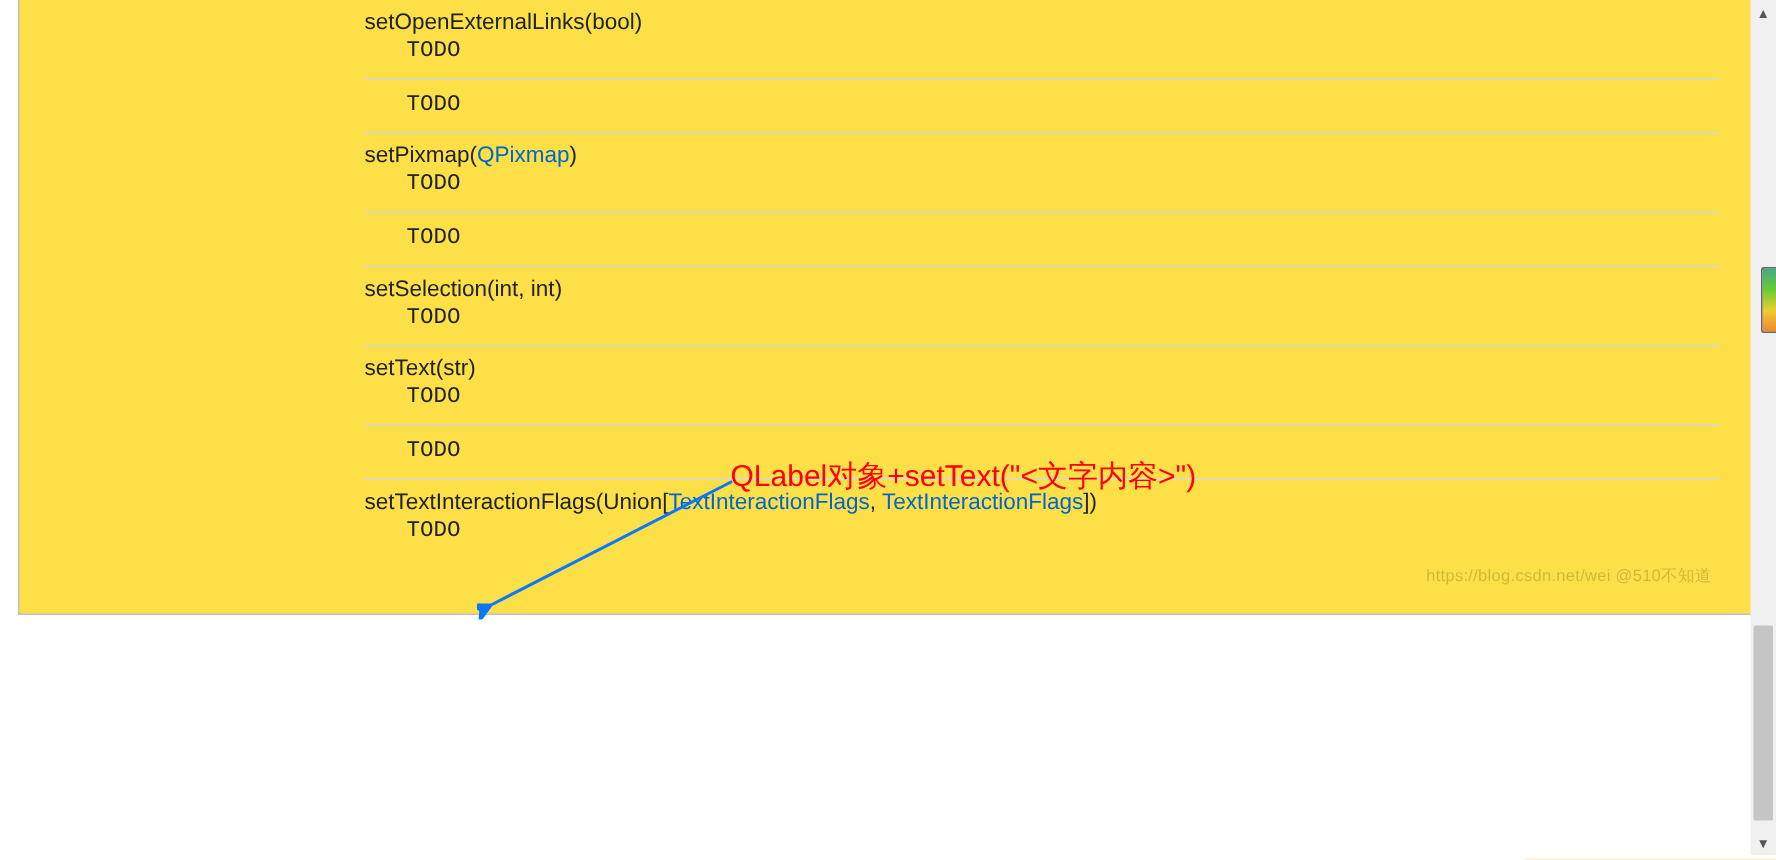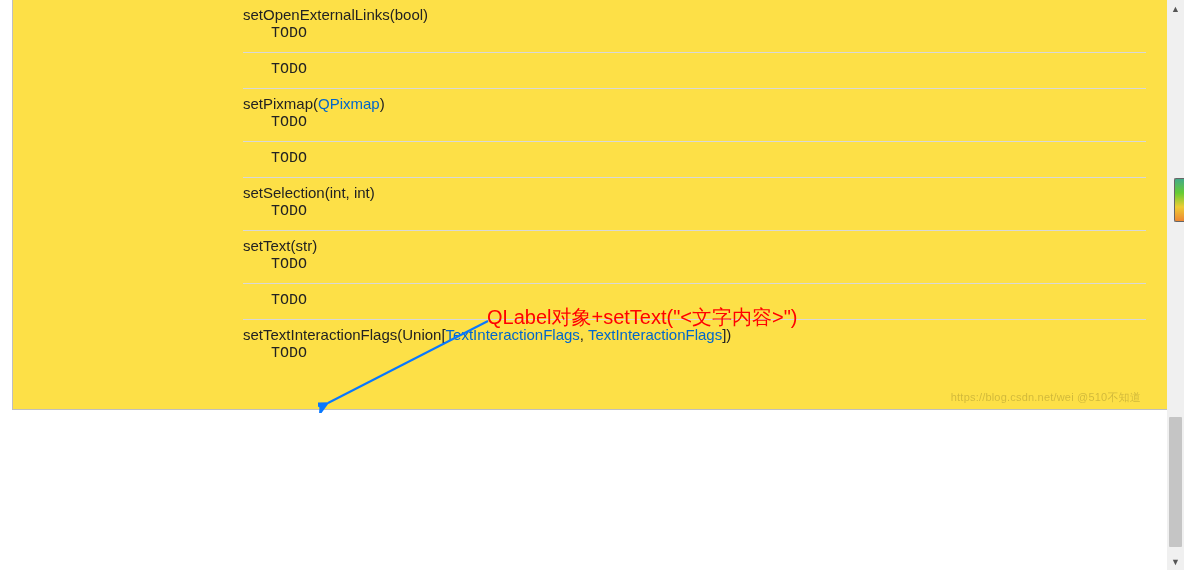--- a/index.html
+++ b/index.html
@@ -95,21 +95,21 @@
     width: 10px;
     height: 44px;
     background: linear-gradient(#4a8, #6c3, #ec3, #e83);
     border: 1px solid #666;
     border-right: none;
     border-radius: 2px 0 0 2px;
   }
   .watermark {
     position: absolute;
     right: 30px;
-    bottom: 4px;
+    bottom: 18px;
     font-size: 11px;
     color: rgba(0,0,0,0.18);
     letter-spacing: 0.2px;
     padding-left: 44px;
   }
 </style>
 </head>
 <body>
 
 <div class="page">

